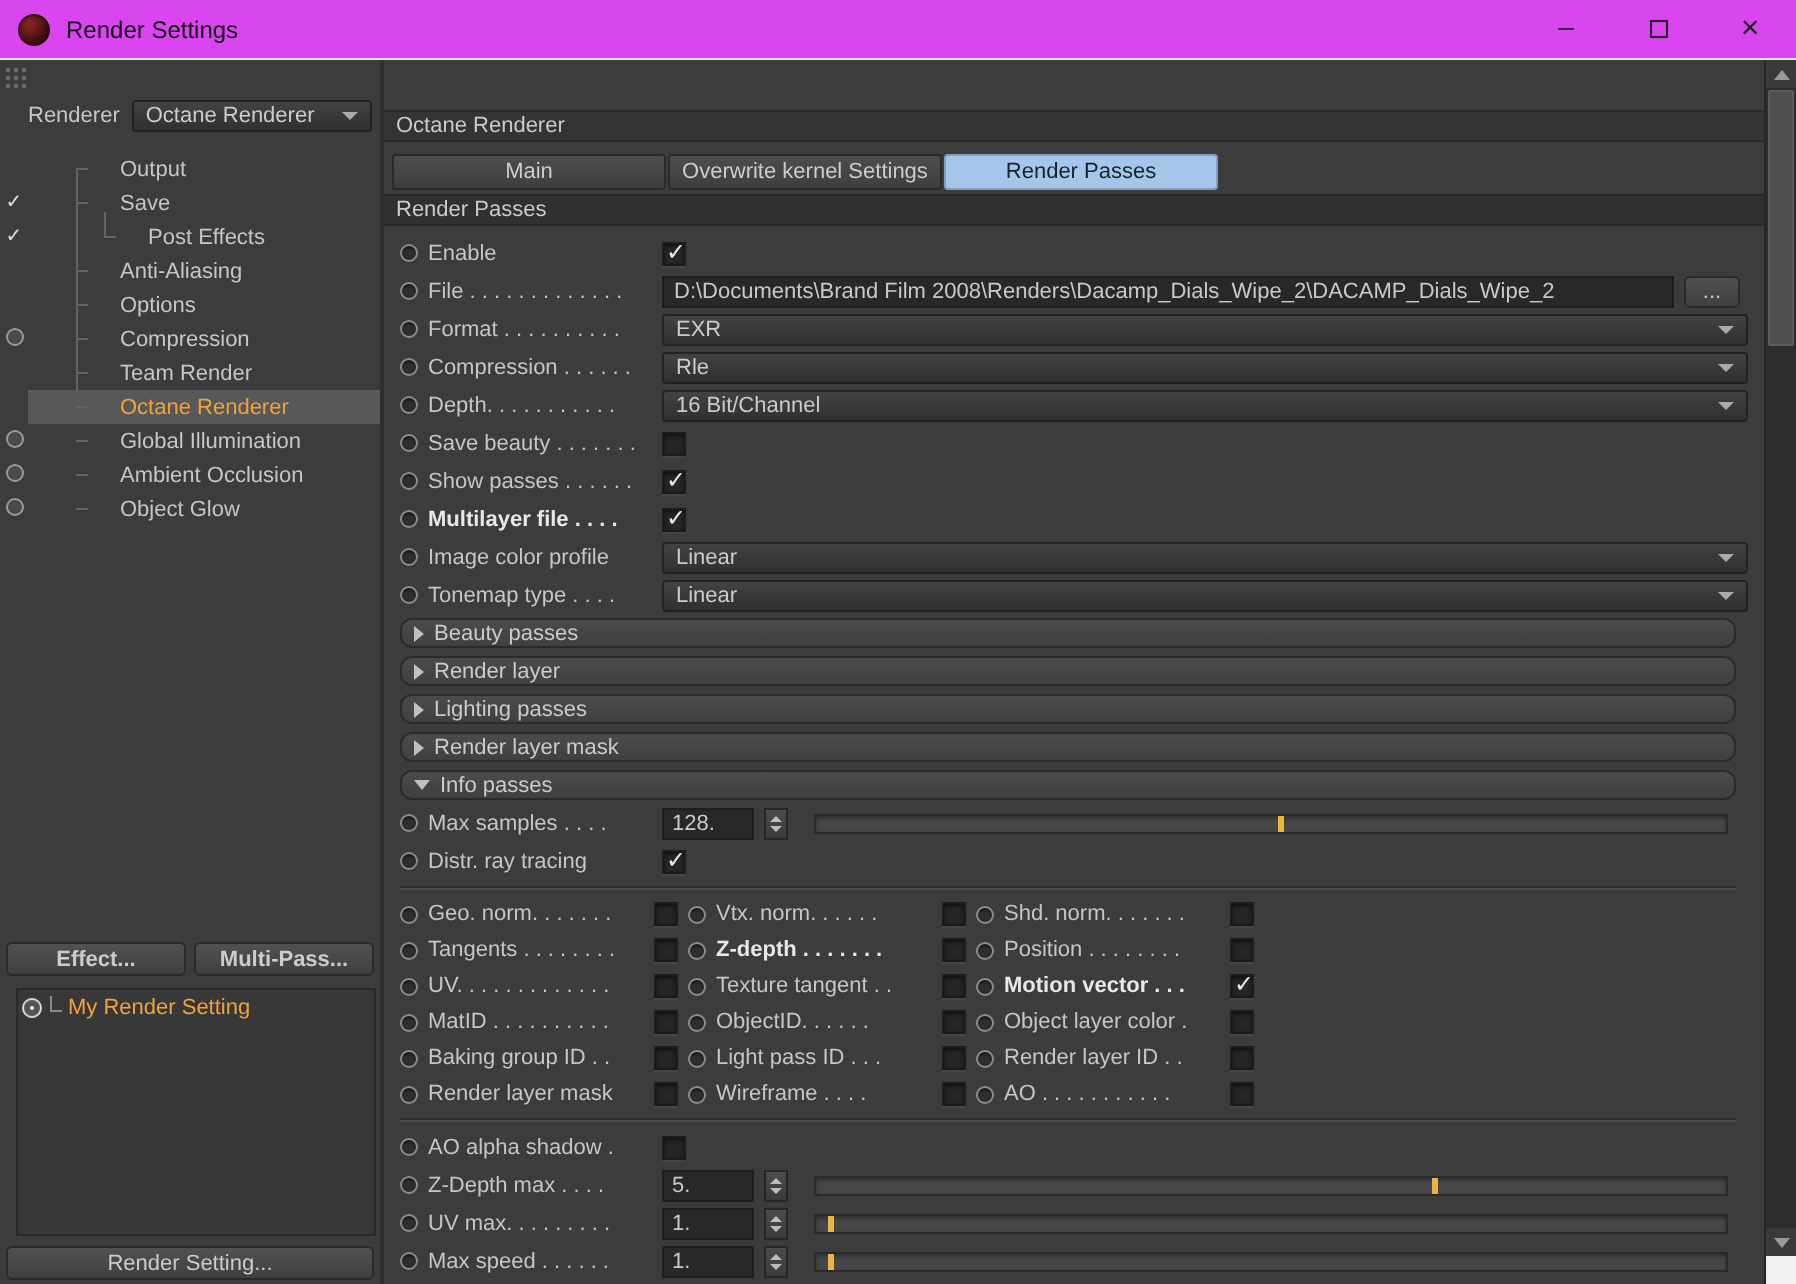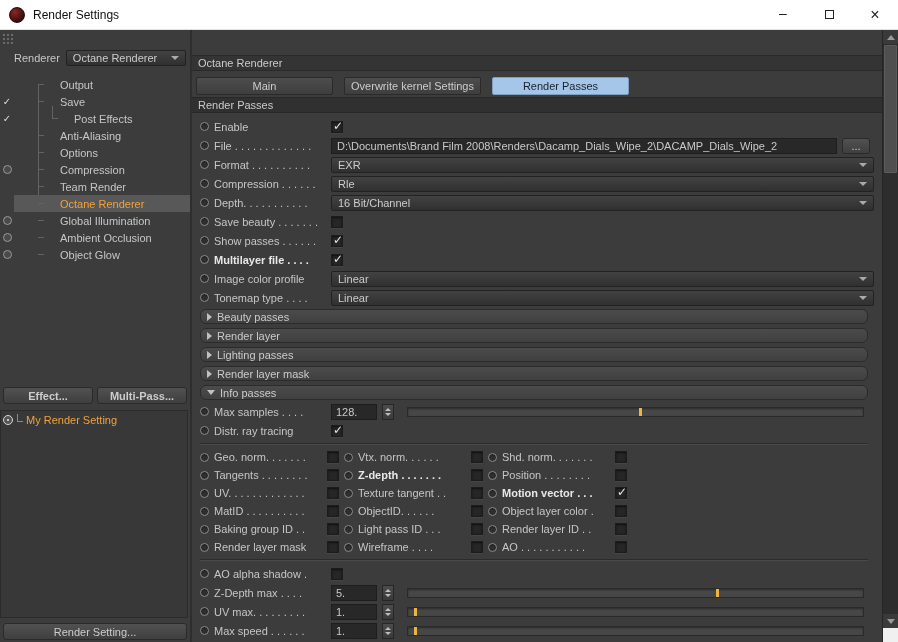--- a/index.html
+++ b/index.html
@@ -1,20 +1,20 @@
 <!DOCTYPE html>
 <html><head>
 <meta charset="utf-8">
 <style>
   * { margin:0; padding:0; box-sizing:border-box; }
   html,body { width:898px; height:642px; }
   body { font-family:"Liberation Sans","DejaVu Sans",sans-serif; font-size:11px; background:#3c3c3c; overflow:hidden; color:#c6c6c6; }
 
   
-  .titlebar { height:30px; background:#ffffff; display:flex; align-items:center; border-bottom:1px solid #e2e2e2; }
+  .titlebar { height:30px; background:#d946ef; display:flex; align-items:center; border-bottom:1px solid #e2e2e2; }
   .appicon { width:16px; height:16px; margin:0 8px 0 9px; border-radius:50%;
              background:radial-gradient(circle at 35% 30%, #8a2727, #3a0d0d 70%); border:1px solid #2a0a0a; flex:none; }
   .title-text { color:#111; font-size:12px; }
   .win-controls { margin-left:auto; display:flex; height:100%; }
   .wbtn { width:46px; height:100%; display:flex; align-items:center; justify-content:center; color:#222; }
   .min-glyph { font-size:14px; margin-top:-4px; }
   .max-box { width:9px; height:9px; border:1px solid #222; display:inline-block; }
   .close-glyph { font-size:16px; }
 
   
@@ -48,33 +48,33 @@
   .titem.selected .tlabel { color:#f0a23c; position:relative; }
   .expand-arrow { position:absolute; left:27px; top:6px; width:0; height:0;
         border-left:4px solid transparent; border-right:4px solid transparent; border-top:5px solid #262626; }
 
   .side-spacer { flex:1; }
   .btn { background:linear-gradient(#515151,#3f3f3f); border:1px solid #2a2a2a; border-radius:3px;
          color:#cccccc; display:flex; align-items:center; justify-content:center; height:17px; }
   .side-buttons { display:flex; gap:4px; padding:0 3px;font-weight:bold; }
   .side-buttons .btn { flex:1; }
 
-  .spanel { margin:6px 2px 2px 0; background:#383838; border:1px solid #2b2b2b; height:208px; }
+  .spanel { margin:6px 2px 2px 8px; background:#383838; border:1px solid #2b2b2b; height:124px; }
   .sitem { display:flex; align-items:center; height:18px; padding-left:2px; }
   .rs-icon { width:10px; height:10px; border-radius:50%; border:1px solid #d8d8d8; background:#555; position:relative; flex:none; }
   .rs-icon::after { content:""; position:absolute; left:3px; top:3px; width:2px; height:2px; background:#eee; border-radius:50%; }
   .elbow { width:6px; height:8px; border-left:1px solid #8a8a8a; border-bottom:1px solid #8a8a8a; margin:0 3px 4px 4px; flex:none; }
   .sitem .slabel { color:#f0a23c; white-space:nowrap; }
   .bottom-btn { margin:3px 3px 2px 3px; }
 
   
   .main { flex:1; display:flex; flex-direction:column; padding-top:25px; min-width:0; }
   .hbar { height:16px; background:#343434; border-top:1px solid #2a2a2a; border-bottom:1px solid #2a2a2a;
           display:flex; align-items:center; padding:0 6px; color:#cbcbcb; flex:none; }
-  .tabs { display:flex; gap:11px; margin:6px 0 2px 4px; flex:none; }
+  .tabs { display:flex; gap:1px; margin:6px 0 2px 4px; flex:none; }
   .tab { width:137px; height:18px; background:linear-gradient(#4d4d4d,#3e3e3e); border:1px solid #2a2a2a;
          border-radius:2px; color:#cccccc; display:flex; align-items:center; justify-content:center; white-space:nowrap; overflow:hidden; }
   .tab.active { background:#a6c6e9; color:#16222e; border-color:#7e9fc4; }
   .secbar { height:16px; background:#303030; border-top:1px solid #272727; border-bottom:1px solid #272727;
             display:flex; align-items:center; padding:0 6px; color:#cbcbcb; margin-bottom:4px; flex:none; }
 
   .row { height:19px; display:flex; align-items:center; padding-left:8px; gap:5px; flex:none; }
   .dot { width:9px; height:9px; border-radius:50%; border:1px solid #8c8c8c; background:#2e2e2e; flex:none;
          box-shadow:inset 0 1px 1px rgba(0,0,0,.5); }
   .lbl { width:112px; flex:none; white-space:nowrap; overflow:hidden; color:#c6c6c6; }

